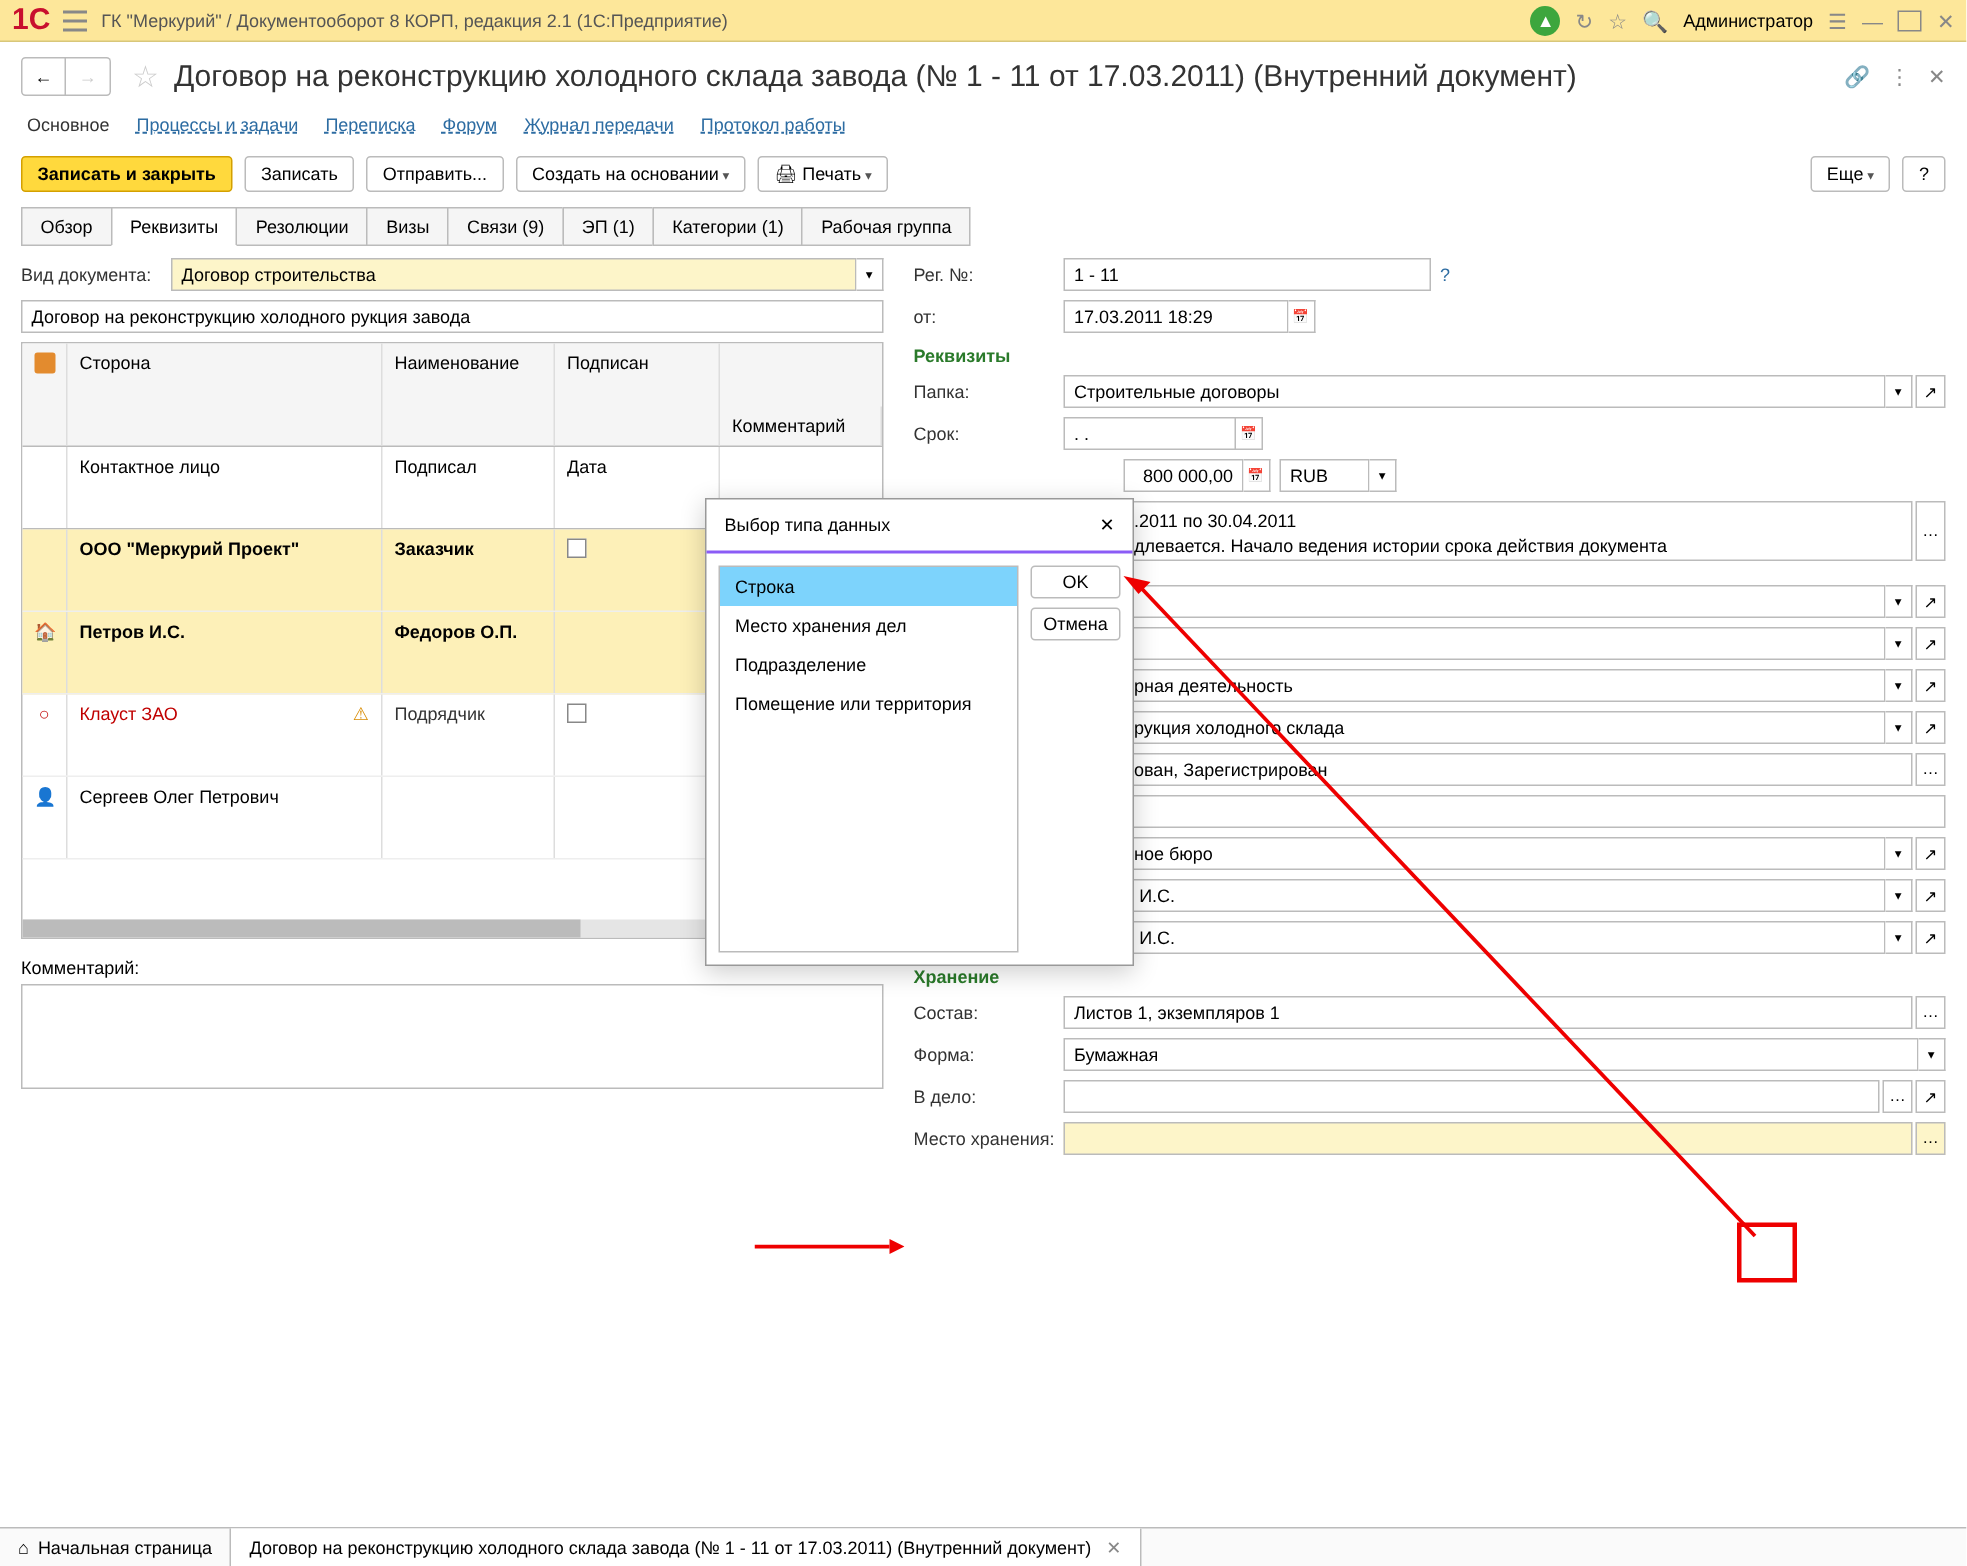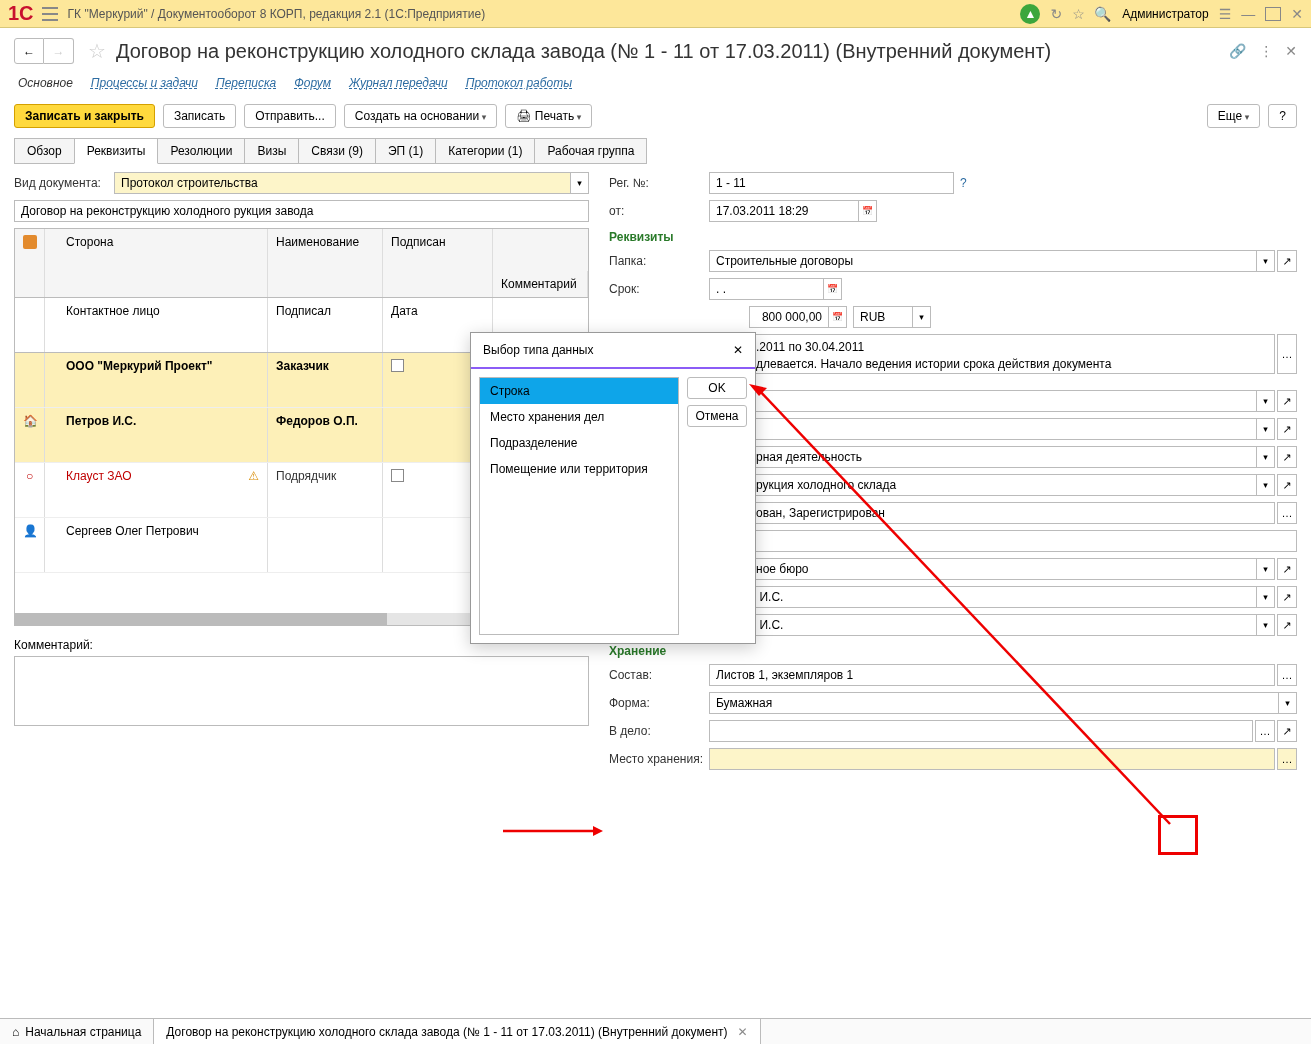--- a/index.html
+++ b/index.html
@@ -21,21 +21,21 @@
 .nav-btns { display: flex; margin-right: 14px; }
 .nav-btn { width: 30px; height: 26px; border: 1px solid #bbb; background: #fff; display: flex; align-items: center; justify-content: center; cursor: pointer; }
 .nav-btn:first-child { border-radius: 3px 0 0 3px; }
 .nav-btn:last-child { border-radius: 0 3px 3px 0; border-left: 0; color: #ccc; }
 .star { color: #ccc; font-size: 20px; margin-right: 10px; }
 .doc-title { font-size: 20px; color: #333; flex: 1; }
 .hdr-icon { color: #888; margin-left: 12px; cursor: pointer; font-size: 14px; }
 
 
 .nav-tabs { display: flex; gap: 18px; padding: 6px 18px 10px; }
-.nav-tab { color: #2d6ca2; text-decoration: underline dashed; cursor: pointer; font-style: italic; }
+.nav-tab { color: #2d6ca2; text-decoration: underline dashed; cursor: pointer; }
 .nav-tab.active { color: #333; text-decoration: none; }
 
 
 .toolbar { display: flex; gap: 8px; padding: 4px 14px 10px; align-items: center; }
 .btn { border: 1px solid #bbb; background: #fff; padding: 4px 10px; border-radius: 3px; cursor: pointer; }
 .btn-primary { background: #ffd93d; border-color: #d4a000; font-weight: bold; }
 .btn-dd::after { content: " ▾"; color: #555; font-size: 9px; }
 .toolbar-spacer { flex: 1; }
 
 
@@ -57,21 +57,21 @@
 .ext-btn { width: 20px; border: 1px solid #bbb; background: #fff; display: flex; align-items: center; justify-content: center; height: 22px; cursor: pointer; margin-left: 2px; font-size: 11px; }
 
 .section-header { color: #2a7a2a; font-weight: bold; margin: 8px 0 6px; }
 
 
 .parties-table { border: 1px solid #bbb; margin-top: 6px; }
 .pt-head { display: flex; background: #f5f5f5; border-bottom: 1px solid #bbb; }
 .pt-head2 { display: flex; background: #fff; border-bottom: 1px solid #bbb; }
 .pt-cell { padding: 6px 8px; border-right: 1px solid #ddd; }
 .pt-c0 { width: 30px; text-align: center; }
-.pt-c1 { width: 210px; margin-left: 13px; }
+.pt-c1 { width: 210px; }
 .pt-c2 { width: 115px; }
 .pt-c3 { width: 110px; }
 .pt-c4 { flex: 1; margin-top: 42px; }
 .pt-row { display: flex; border-bottom: 1px solid #eee; }
 .pt-row.sel { background: #fdf0b8; font-weight: bold; }
 .pt-row.red { color: #c00000; }
 .checkbox { width: 13px; height: 13px; border: 1px solid #888; background: #fff; display: inline-block; }
 .scroll-track { background: #e5e5e5; height: 12px; position: relative; }
 .scroll-thumb { background: #bbb; height: 100%; width: 65%; position: absolute; }
 
@@ -81,21 +81,21 @@
 .qmark { color: #2d6ca2; margin-left: 6px; }
 
 .note-box { border: 1px solid #bbb; padding: 4px 6px; line-height: 1.4; position: relative; height: 40px; }
 
 
 .modal { position: absolute; left: 470px; top: 332px; width: 286px; background: #fff; border: 1px solid #999; box-shadow: 0 4px 16px rgba(0,0,0,0.2); }
 .modal-title { padding: 10px 12px; font-size: 15px; display: flex; justify-content: space-between; align-items: center; border-bottom: 2px solid #8b5cf6; }
 .modal-body { display: flex; padding: 8px; gap: 8px; }
 .modal-list { border: 1px solid #bbb; width: 200px; height: 258px; }
 .modal-item { padding: 6px 10px; cursor: pointer; }
-.modal-item.sel { background: #0ea5e9; }
+.modal-item.sel { background: #7dd3fc; }
 .modal-btns { display: flex; flex-direction: column; gap: 6px; }
 .modal-btn { border: 1px solid #bbb; background: #fff; padding: 3px 0; width: 60px; border-radius: 3px; cursor: pointer; text-align: center; }
 
 
 .taskbar { position: absolute; bottom: 0; left: 0; right: 0; border-top: 1px solid #bbb; display: flex; height: 26px; background: #fafafa; }
 .tb-tab { border-right: 1px solid #bbb; padding: 5px 12px; display: flex; align-items: center; gap: 6px; cursor: pointer; }
 .tb-tab.active { background: #fff; }
 .tb-close { color: #888; margin-left: 4px; }
 
 
@@ -165,21 +165,21 @@
   <div class="sub-tab">ЭП (1)</div>
   <div class="sub-tab">Категории (1)</div>
   <div class="sub-tab">Рабочая группа</div>
 </div>
 
 <div class="content">
 
   <div class="left-col">
     <div class="form-row">
       <span class="form-label">Вид документа:</span>
-      <div class="input-box input-yellow" style="flex:1">Протокол строительства</div>
+      <div class="input-box input-yellow" style="flex:1">Договор строительства</div>
       <div class="dd-btn">▾</div>
     </div>
     <div class="form-row">
       <div class="input-box" style="flex:1">Договор на реконструкцию холодного рукция завода</div>
     </div>
 
     <div class="parties-table">
       <div class="pt-head">
         <div class="pt-cell pt-c0"><span class="icon-tiny" style="background:#e38b2e;border-radius:2px"></span></div>
         <div class="pt-cell pt-c1">Сторона</div>

